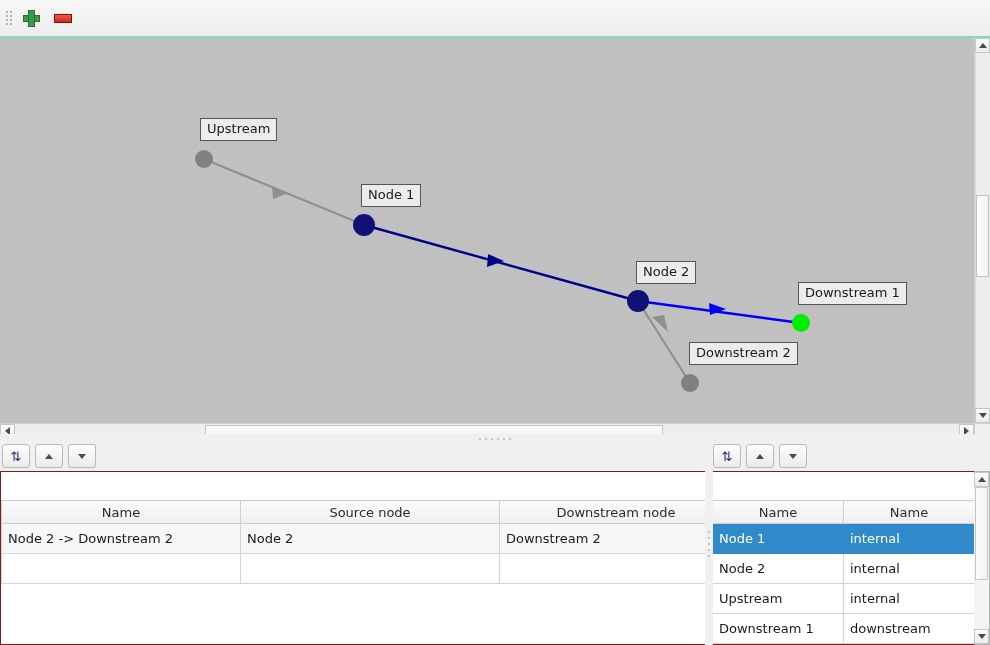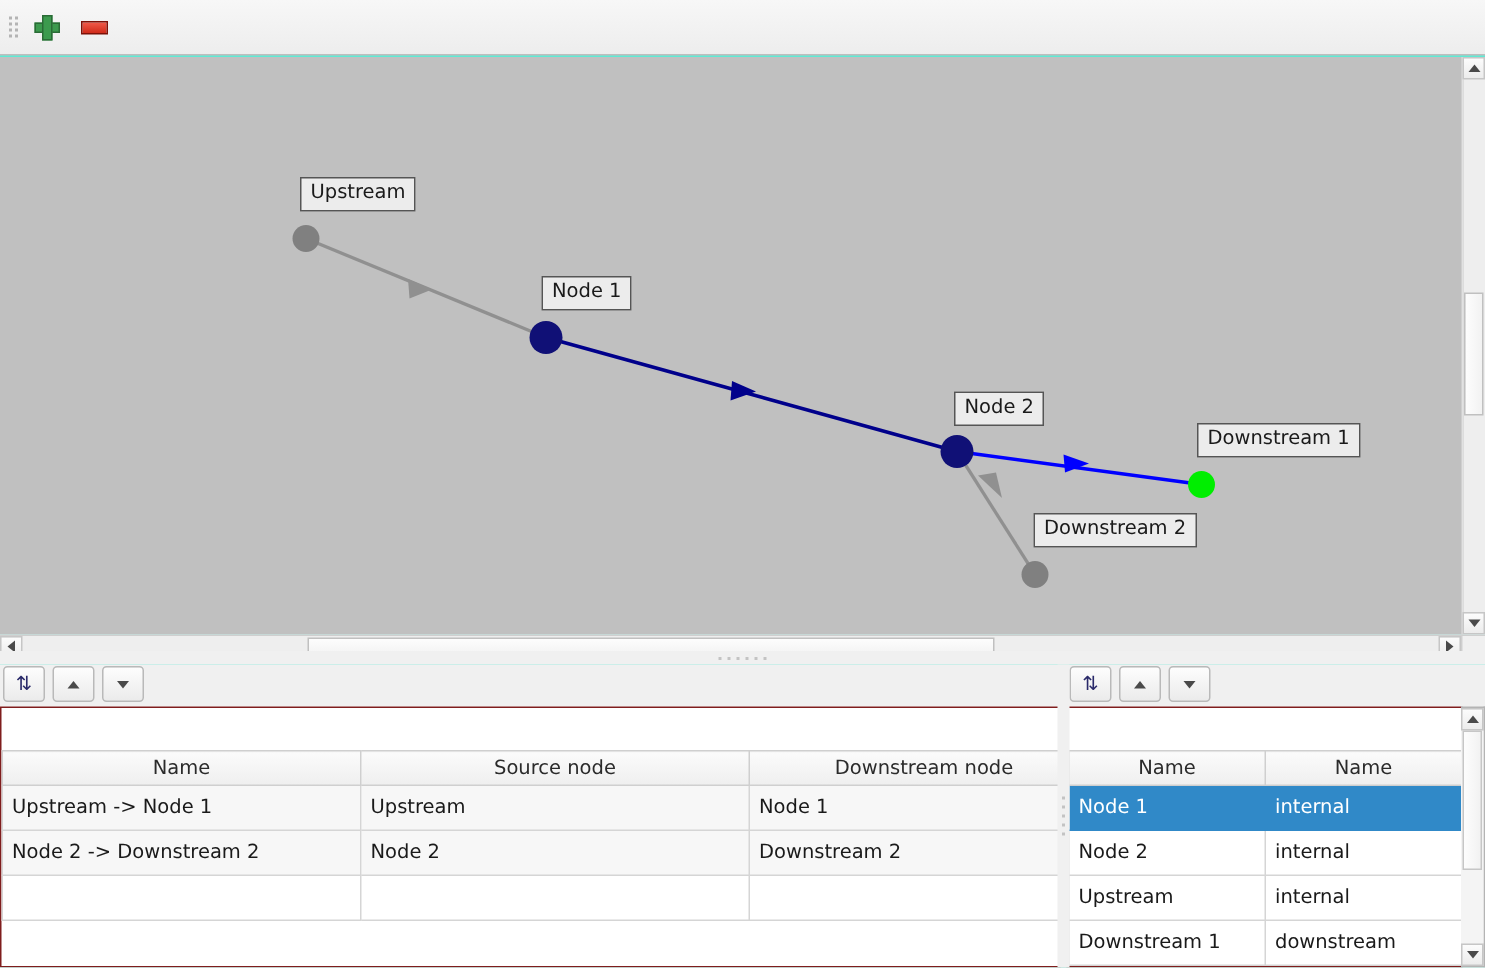--- a/index.html
+++ b/index.html
@@ -441,25 +441,20 @@
         <table class="grid tbl-left">
           <thead>
             <tr>
               <th>Name</th>
               <th>Source node</th>
               <th>Downstream node</th>
             </tr>
           </thead>
           <tbody>
             <tr class="alt">
-              <td>Upstream -&gt; Node 1</td>
-              <td>Upstream</td>
-              <td>Node 1</td>
-            </tr>
-            <tr class="alt">
               <td>Node 2 -&gt; Downstream 2</td>
               <td>Node 2</td>
               <td>Downstream 2</td>
             </tr>
             <tr>
               <td>&nbsp;</td>
               <td>&nbsp;</td>
               <td>&nbsp;</td>
             </tr>
           </tbody>

